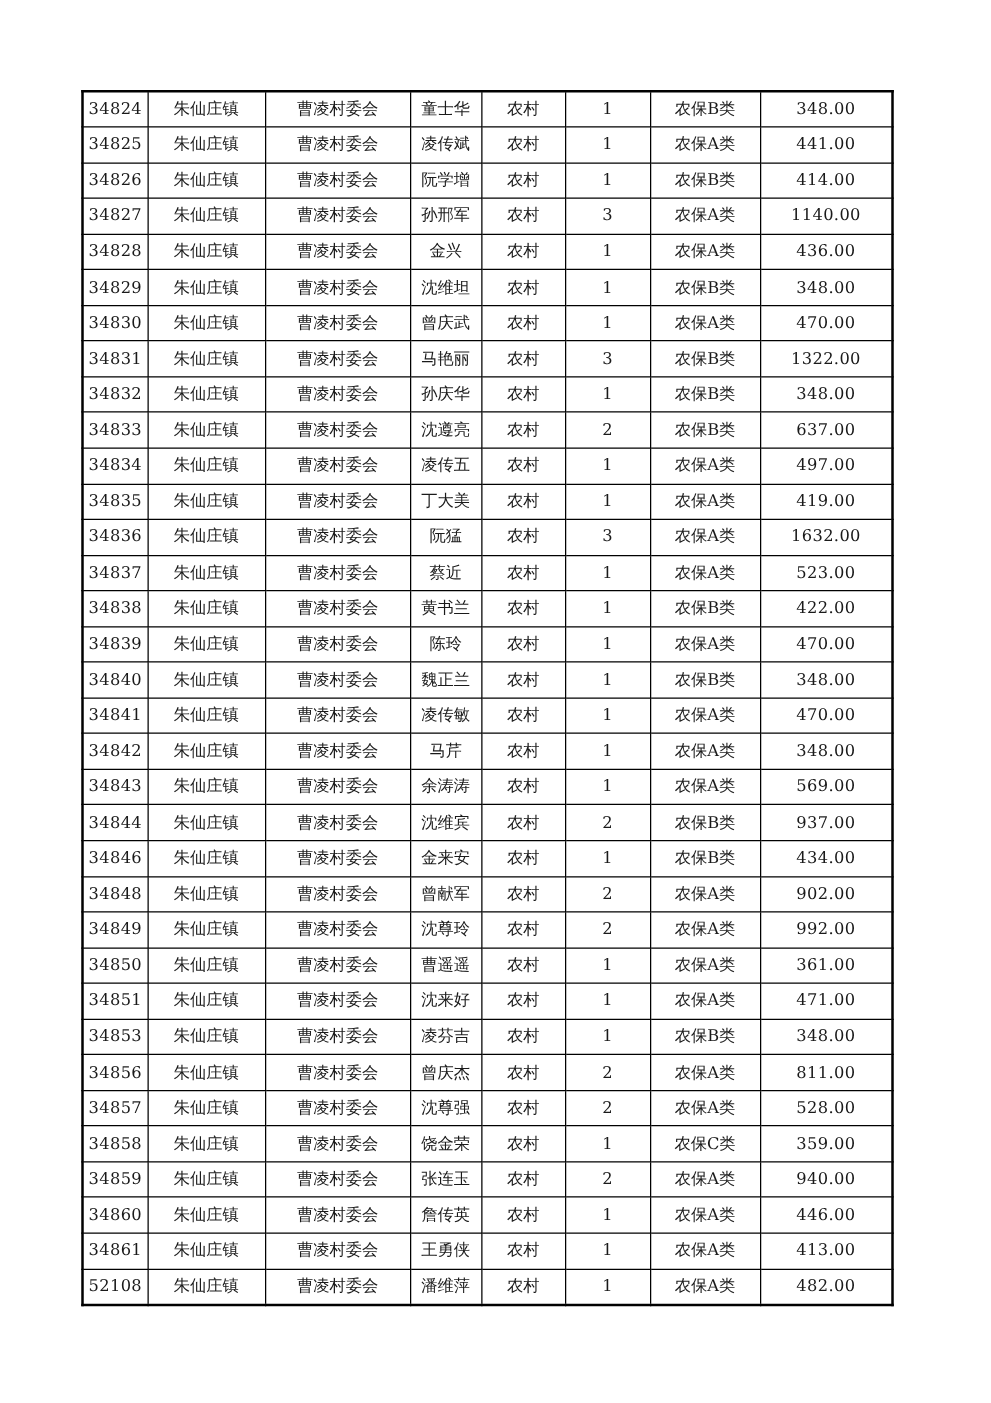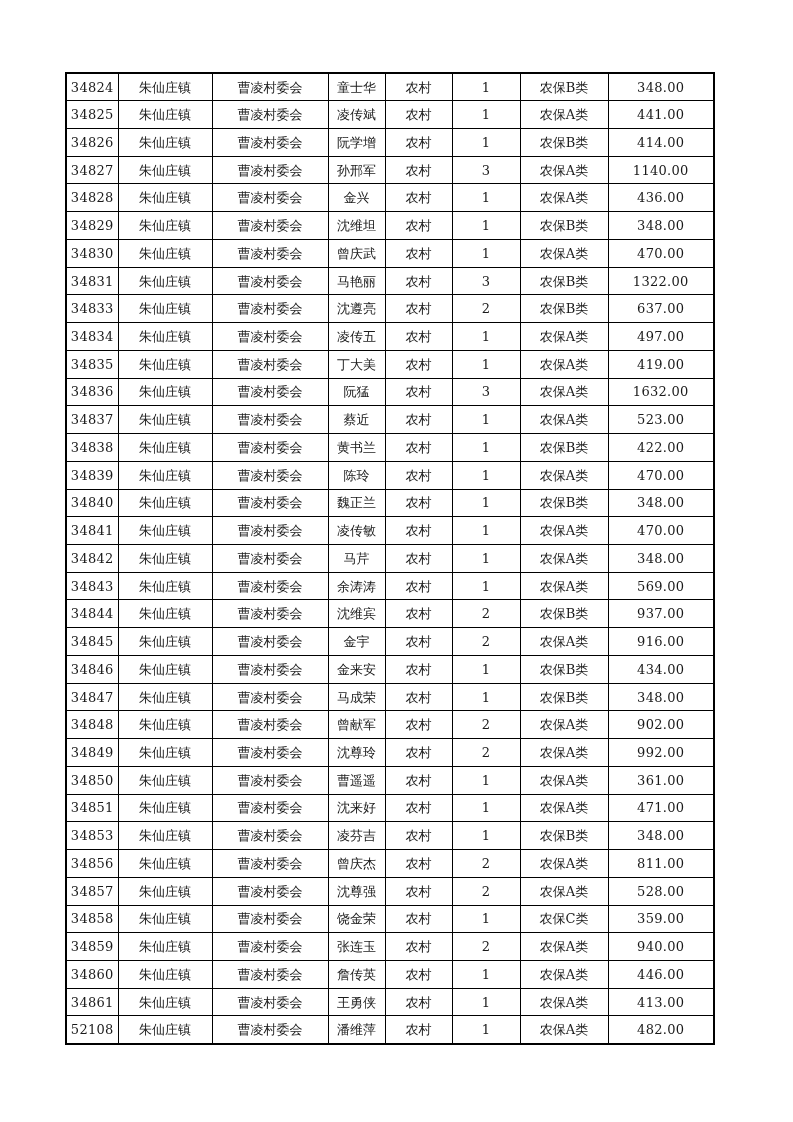--- a/index.html
+++ b/index.html
@@ -131,20 +131,30 @@
           <td class="num">34831</td>
           <td>朱仙庄镇</td>
           <td>曹凌村委会</td>
           <td>马艳丽</td>
           <td>农村</td>
           <td class="num">3</td>
           <td>农保B类</td>
           <td class="num">1322.00</td>
         </tr>
         <tr>
+          <td class="num">34832</td>
+          <td>朱仙庄镇</td>
+          <td>曹凌村委会</td>
+          <td>孙庆华</td>
+          <td>农村</td>
+          <td class="num">1</td>
+          <td>农保B类</td>
+          <td class="num">348.00</td>
+        </tr>
+        <tr>
           <td class="num">34833</td>
           <td>朱仙庄镇</td>
           <td>曹凌村委会</td>
           <td>沈遵亮</td>
           <td>农村</td>
           <td class="num">2</td>
           <td>农保B类</td>
           <td class="num">637.00</td>
         </tr>
         <tr>
@@ -251,48 +261,28 @@
           <td class="num">34844</td>
           <td>朱仙庄镇</td>
           <td>曹凌村委会</td>
           <td>沈维宾</td>
           <td>农村</td>
           <td class="num">2</td>
           <td>农保B类</td>
           <td class="num">937.00</td>
         </tr>
         <tr>
-          <td class="num">34845</td>
-          <td>朱仙庄镇</td>
-          <td>曹凌村委会</td>
-          <td>金宇</td>
-          <td>农村</td>
-          <td class="num">2</td>
-          <td>农保A类</td>
-          <td class="num">916.00</td>
-        </tr>
-        <tr>
           <td class="num">34846</td>
           <td>朱仙庄镇</td>
           <td>曹凌村委会</td>
           <td>金来安</td>
           <td>农村</td>
           <td class="num">1</td>
           <td>农保B类</td>
           <td class="num">434.00</td>
-        </tr>
-        <tr>
-          <td class="num">34847</td>
-          <td>朱仙庄镇</td>
-          <td>曹凌村委会</td>
-          <td>马成荣</td>
-          <td>农村</td>
-          <td class="num">1</td>
-          <td>农保B类</td>
-          <td class="num">348.00</td>
         </tr>
         <tr>
           <td class="num">34848</td>
           <td>朱仙庄镇</td>
           <td>曹凌村委会</td>
           <td>曾献军</td>
           <td>农村</td>
           <td class="num">2</td>
           <td>农保A类</td>
           <td class="num">902.00</td>

